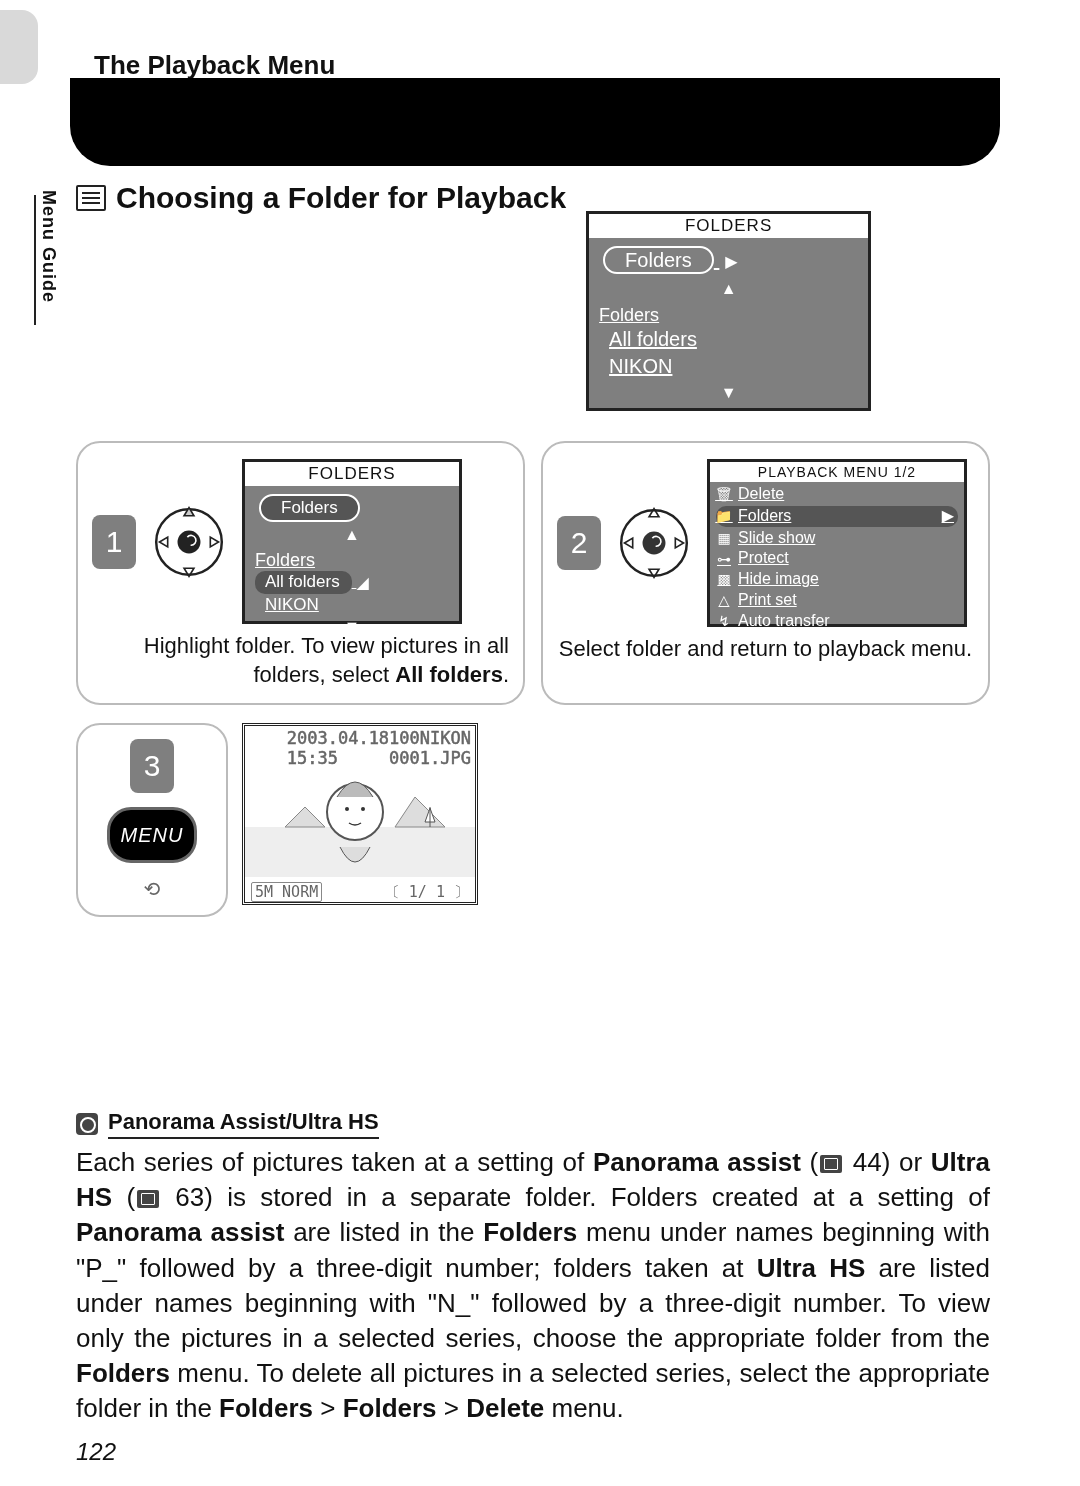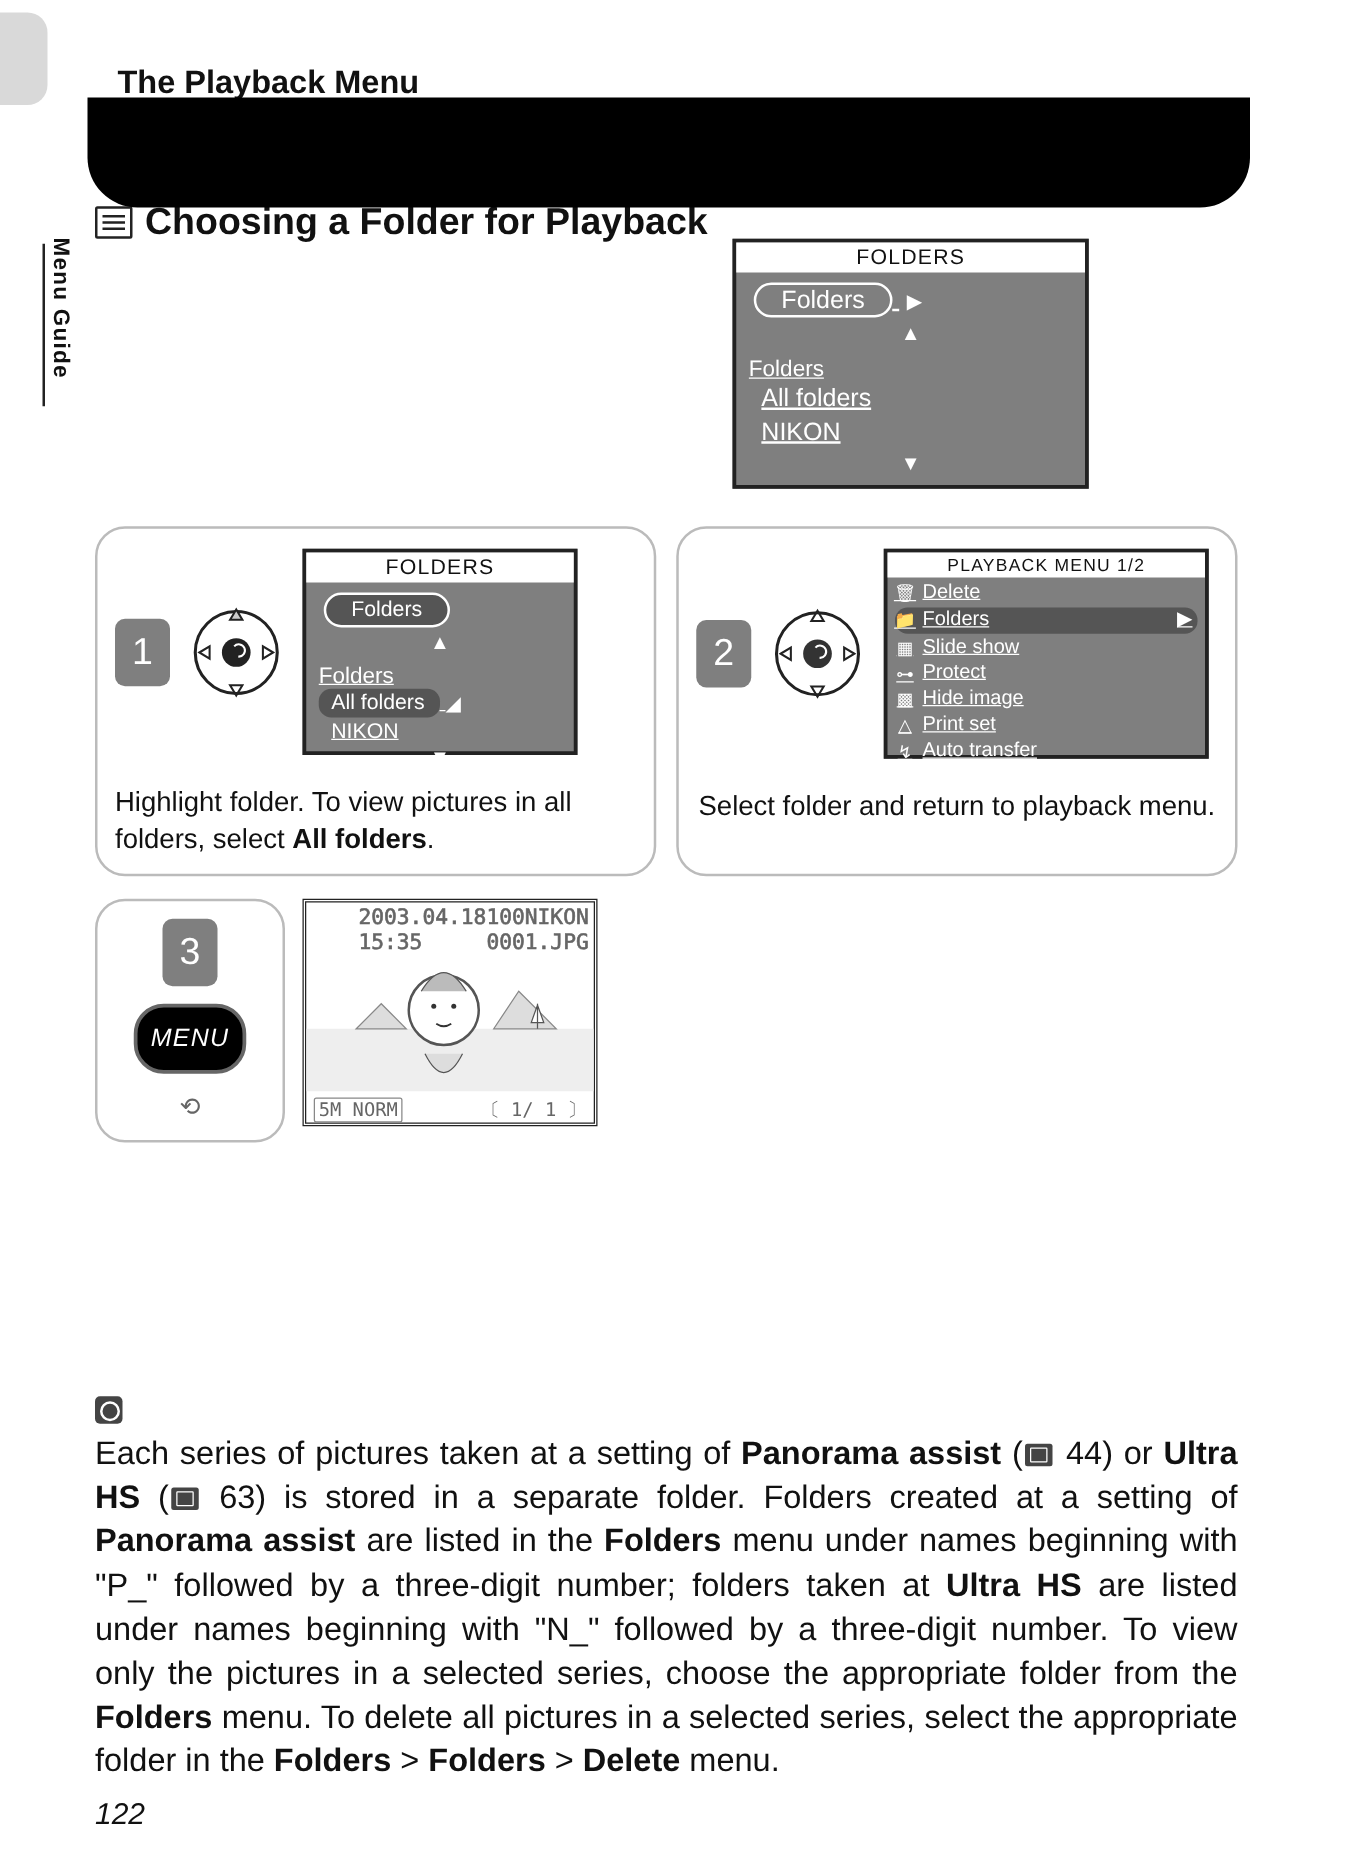--- a/index.html
+++ b/index.html
@@ -51,21 +51,21 @@
   .header-panel {
     position: absolute;
     left: 70px;
     top: 78px;
     width: 930px;
     height: 88px;
     background: #000;
     border-radius: 0 0 40px 40px;
   }
   .section {
-    margin-top: 80px;
+    margin-top: 100px;
     margin-left: 36px;
   }
   .section-title-row {
     display: flex;
     align-items: center;
     gap: 10px;
   }
   .section-icon {
     width: 30px;
     height: 26px;
@@ -171,22 +171,22 @@
   .dpad {
     width: 90px;
     height: 112px;
     position: relative;
   }
   .dpad svg { width: 100%; height: 100%; }
   
   .cap {
     font-size: 22px;
     line-height: 1.3;
-    text-align: left;
-    margin-top: 24px;
+    text-align: right;
+    margin-top: 8px;
   }
   
   .steps-row {
     display: flex;
     gap: 16px;
     margin-top: 30px;
     margin-left: 36px;
   }
   .step {
     border: 2px solid #bbb;
@@ -548,20 +548,21 @@
           〔 <span>1/</span> <span>1</span> 〕
         </span>
       </div>
     </div>
 
   </div>
 
   <div class="note">
     <div class="note-hd">
       <span class="icon"></span>
+      <span class="note-title">Panorama Assist/Ultra HS</span>
     </div>
     <div class="note-body">
       <span>Each series of pictures taken at a setting of </span><span class="bold">Panorama assist</span> (<span class="book-ico"></span><span> 44) or </span><span class="bold">Ultra HS</span> (<span class="book-ico"></span><span> 63) is stored in a separate folder.  Folders created at a setting of </span><span class="bold">Panorama assist</span><span> are listed in the </span><span class="bold">Folders</span><span> menu under names beginning with "P_" followed by a three-digit number; folders taken at </span><span class="bold">Ultra HS</span><span> are listed under names beginning with "N_" followed by a three-digit number.  To view only the pictures in a selected series, choose the appropriate folder from the </span><span class="bold">Folders</span><span> menu.  To delete all pictures in a selected series, select the appropriate folder in the </span><span class="bold">Folders</span><span> &gt; </span><span class="bold">Folders</span><span> &gt; </span><span class="bold">Delete</span><span> menu.</span>
     </div>
   </div>
 
   <div class="page-num">122</div>
 </div>
 
 </body></html>

